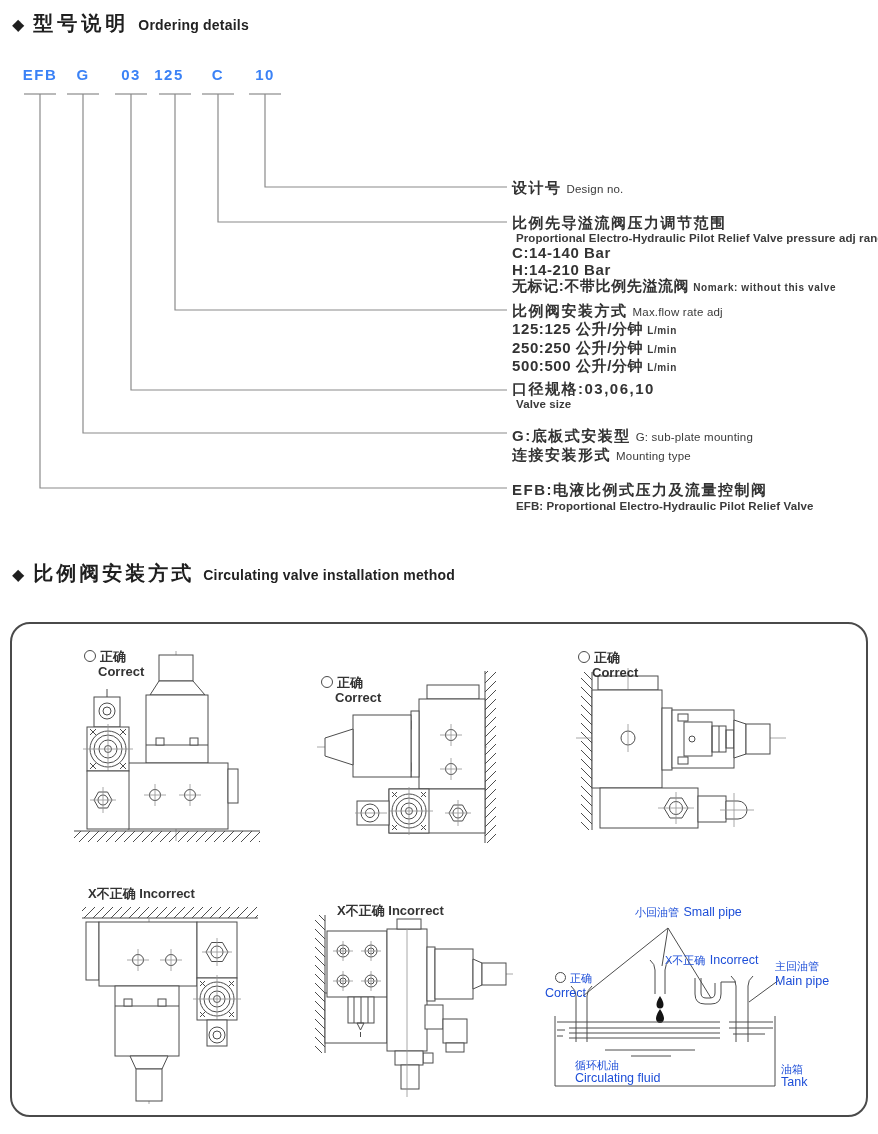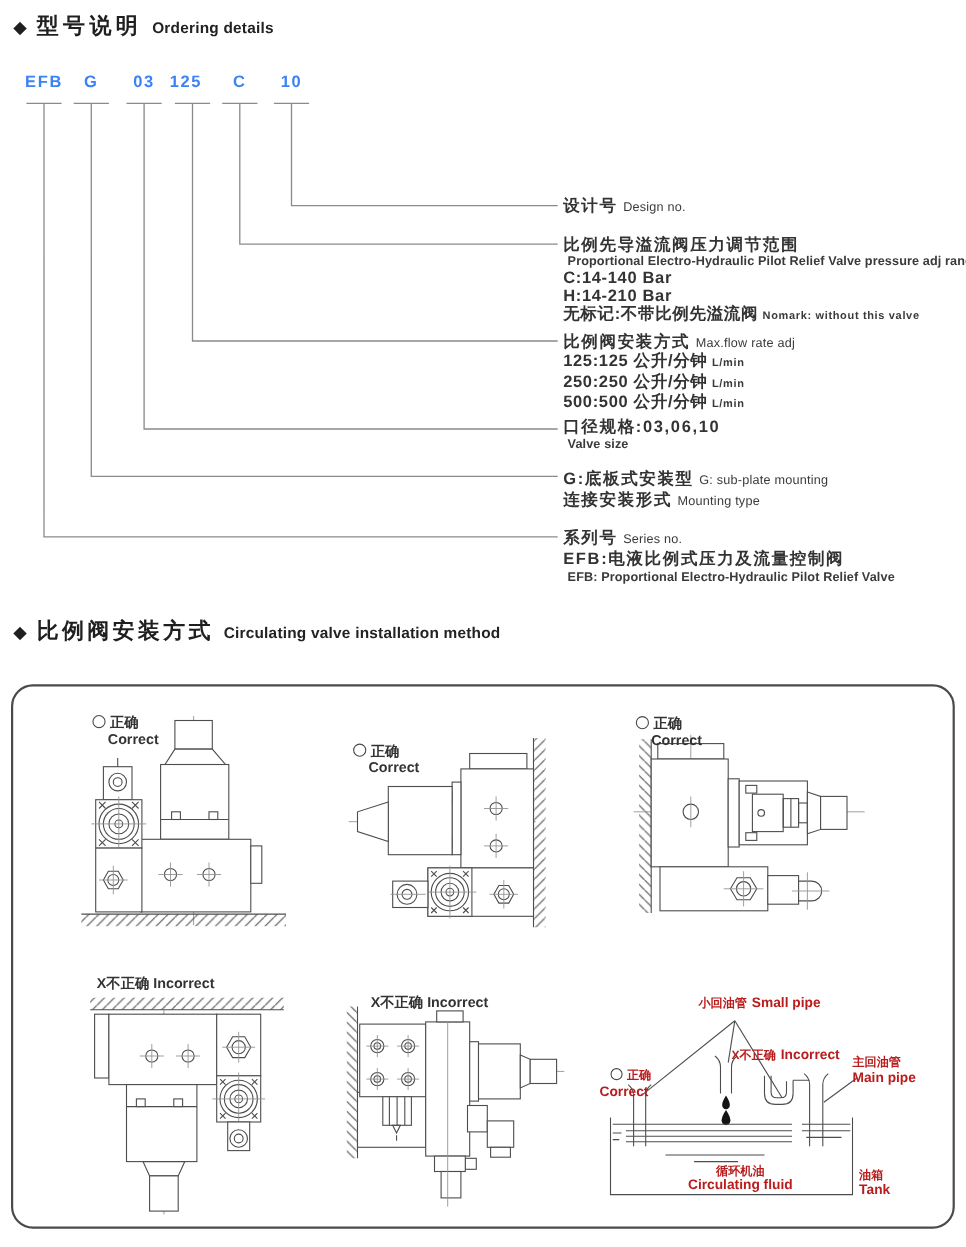--- a/index.html
+++ b/index.html
@@ -25,21 +25,21 @@
   
   .inst-box{position:absolute;left:10px;top:622px;width:854px;height:491px;border:2px solid #4a4a4a;border-radius:20px}
   .fig{position:absolute}
   .fig svg{display:block;position:absolute;left:0;top:0}
   .fig .s{stroke:#4d4d4d;fill:none;stroke-width:1}
   .fig .w{stroke:#4d4d4d;fill:#fff;stroke-width:1}
   .fig .c{stroke:#929292;fill:none;stroke-width:.8}
   .fig .b{fill:#141414;stroke:none}
   .fig-label{position:absolute;font-size:13px;font-weight:600;color:#333;line-height:15px;white-space:nowrap;z-index:3}
   .fig-label .en{font-size:13px;font-weight:600}
-  .sm-label{position:absolute;font-weight:700;color:#b91c1c;white-space:nowrap;z-index:3}
+  .sm-label{position:absolute;font-weight:400;color:#1d4ed8;white-space:nowrap;z-index:3}
   .sm-label .zh{font-size:11px}
   .sm-label .en{font-size:12.5px}
   .circ{display:inline-block;width:10px;height:10px;border:1.3px solid #4a4a4a;border-radius:50%;vertical-align:-1px;margin-right:4px;background:#fff}
   .circ.small{width:9px;height:9px}
 </style>
 </head>
 <body>
 
 <div class="sec-head" style="left:12px;top:10px">
   <span class="diamond">◆</span>
@@ -113,23 +113,20 @@
 <div class="desc" style="top:427px">
   <div class="zh-line" style="line-height:18px">
     <span>G:底板式安装型</span><span class="en-inline">G: sub-plate mounting</span>
   </div>
   <div class="zh-line">
     <span>连接安装形式</span><span class="en-inline">Mounting type</span>
   </div>
 </div>
 
 <div class="desc" style="top:481px">
-  <div class="zh-line">
-    <span>系列号</span><span class="en-inline">Series no.</span>
-  </div>
   <div class="zh-line" style="line-height:18px">EFB:电液比例式压力及流量控制阀</div>
   <div class="en-sub" style="line-height:15px">EFB: Proportional Electro-Hydraulic Pilot Relief Valve</div>
 </div>
 
 <div class="sec-head" style="left:12px;top:560px">
   <span class="diamond">◆</span>
   <span class="zh-t" style="letter-spacing:3px">比例阀安装方式</span>
   <span class="en-t">Circulating valve installation method</span>
 </div>
 
@@ -366,21 +363,21 @@
     <span class="en">Incorrect</span>
   </div>
   <div class="sm-label" style="left:2px;top:80px;line-height:13px">
     <span class="circ small" style="margin-left:10px"></span><span class="zh">正确</span><br>
     <span class="en">Correct</span>
   </div>
   <div class="sm-label" style="left:232px;top:68px;line-height:13px">
     <span class="zh">主回油管</span><br>
     <span class="en">Main pipe</span>
   </div>
-  <div class="sm-label" style="left:60px;top:168px;width:140px;text-align:center;line-height:12px">
+  <div class="sm-label" style="left:32px;top:168px;width:140px;line-height:12px">
     <span class="zh">循环机油</span><br>
     <span class="en">Circulating fluid</span>
   </div>
   <div class="sm-label" style="left:238px;top:172px;line-height:12px">
     <span class="zh">油箱</span><br>
     <span class="en">Tank</span>
   </div>
   <svg width="325" height="215" viewBox="0 0 325 215">
     <line class="s" x1="125" y1="38" x2="40" y2="106"></line>
     <line class="s" x1="125" y1="38" x2="119" y2="76"></line>

